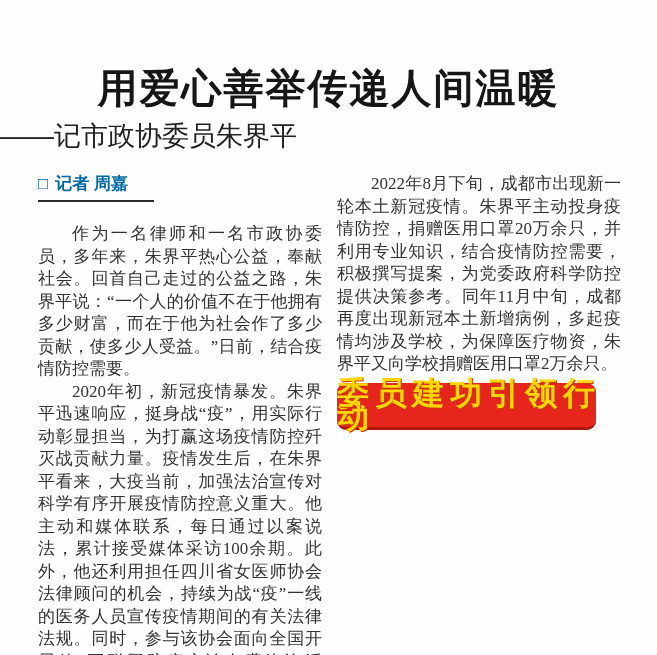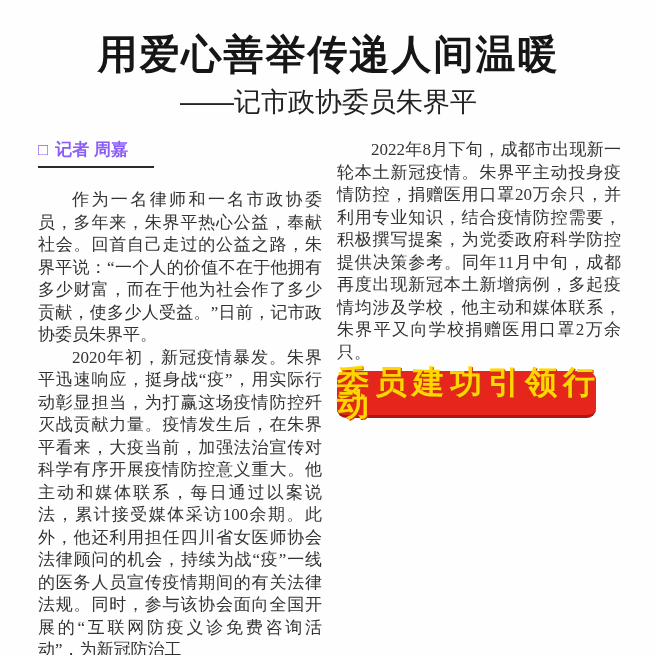--- a/index.html
+++ b/index.html
@@ -7,32 +7,32 @@
   .page {
     position: relative;
     width: 657px;
     height: 655px;
     margin: 0 auto;
     background: #fefefe;
     overflow: hidden;
     font-family: "Liberation Serif", serif;
   }
   .article-title {
-    padding-top: 32px;
+    padding-top: 66px;
     text-align: center;
     font-family: "Liberation Sans", sans-serif;
     font-size: 40px;
     font-weight: bold;
     letter-spacing: 2px;
     color: #161616;
     line-height: 1.1;
   }
   .article-subtitle {
     margin-top: 11px;
-    text-align: center;
+    text-align: left;
     font-family: "Liberation Sans", sans-serif;
     font-size: 27px;
     font-weight: normal;
     color: #222222;
     line-height: 1.15;
   }
   .columns {
     display: flex;
     margin-top: 21px;
     padding: 0 36px 0 38px;
@@ -43,21 +43,21 @@
     font-size: 17px;
     line-height: 22.5px;
     color: #333333;
     text-align: justify;
   }
   .byline {
     display: inline-block;
     font-family: "Liberation Sans", sans-serif;
     font-size: 17px;
     font-weight: bold;
-    color: #8b5cf6;
+    color: #0369a1;
     line-height: 20px;
     padding: 0 26px 6px 0;
     border-bottom: 2px solid #2b2b2b;
     margin-bottom: 21px;
   }
   .byline .sq { margin-right: 7px; font-weight: normal; }
   .col p { margin: 0; }
   .col p.indent { text-indent: 2em; }
   .banner {
     margin-top: 7px;
@@ -85,25 +85,25 @@
   <h1 class="article-title">用爱心善举传递人间温暖</h1>
 
   <h2 class="article-subtitle">——记市政协委员朱界平</h2>
 
   <div class="columns">
 
     <div class="col">
       <div class="byline">
         <span class="sq">□</span><span>记者 周嘉</span>
       </div>
-      <p class="indent">作为一名律师和一名市政协委员，多年来，朱界平热心公益，奉献社会。回首自己走过的公益之路，朱界平说：“一个人的价值不在于他拥有多少财富，而在于他为社会作了多少贡献，使多少人受益。”日前，记市政协委员朱界平。</p>
+      <p class="indent">作为一名律师和一名市政协委员，多年来，朱界平热心公益，奉献社会。回首自己走过的公益之路，朱界平说：“一个人的价值不在于他拥有多少财富，而在于他为社会作了多少贡献，使多少人受益。”日前，结合疫情防控需要。</p>
       <p class="indent">2020年初，新冠疫情暴发。朱界平迅速响应，挺身战“疫”，用实际行动彰显担当，为打赢这场疫情防控歼灭战贡献力量。疫情发生后，在朱界平看来，大疫当前，加强法治宣传对科学有序开展疫情防控意义重大。他主动和媒体联系，每日通过以案说法，累计接受媒体采访100余期。此外，他还利用担任四川省女医师协会法律顾问的机会，持续为战“疫”一线的医务人员宣传疫情期间的有关法律法规。同时，参与该协会面向全国开展的“互联网防疫义诊免费咨询活动”，为新冠防治工</p>
     </div>
 
     <div class="col">
-      <p class="indent">2022年8月下旬，成都市出现新一轮本土新冠疫情。朱界平主动投身疫情防控，捐赠医用口罩20万余只，并利用专业知识，结合疫情防控需要，积极撰写提案，为党委政府科学防控提供决策参考。同年11月中旬，成都再度出现新冠本土新增病例，多起疫情均涉及学校，他主动和媒体联系，朱界平又向学校捐赠医用口罩2万余只。</p>
+      <p class="indent">2022年8月下旬，成都市出现新一轮本土新冠疫情。朱界平主动投身疫情防控，捐赠医用口罩20万余只，并利用专业知识，结合疫情防控需要，积极撰写提案，为党委政府科学防控提供决策参考。同年11月中旬，成都再度出现新冠本土新增病例，多起疫情均涉及学校，为保障医疗物资，朱界平又向学校捐赠医用口罩2万余只。</p>
       <div class="banner" style="background: rgb(230, 37, 29); color: rgb(255, 214, 0);">
         <span>委员建功引领行动</span>
       </div>
     </div>
 
   </div>
 </div>
 
 </body></html>

